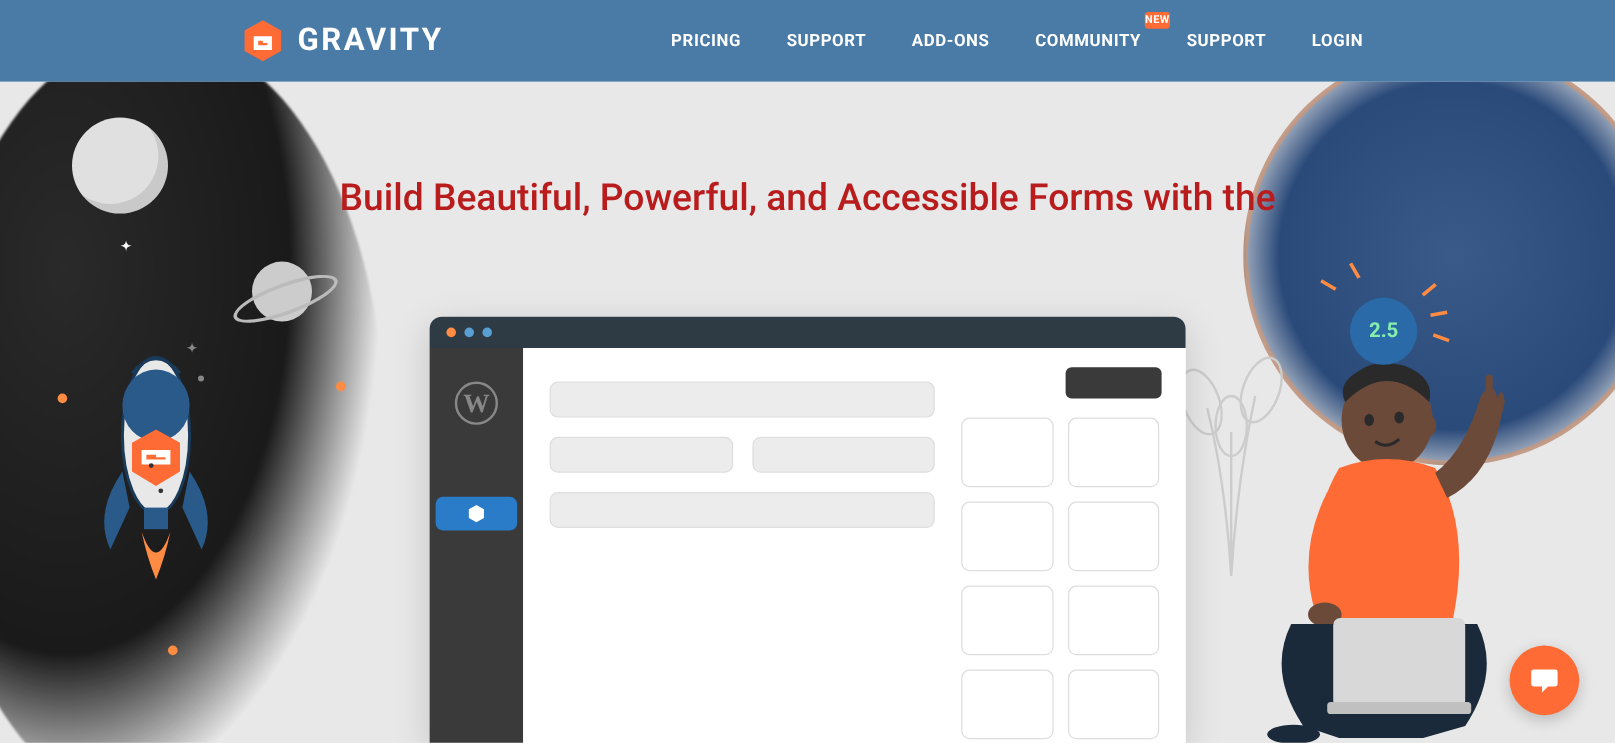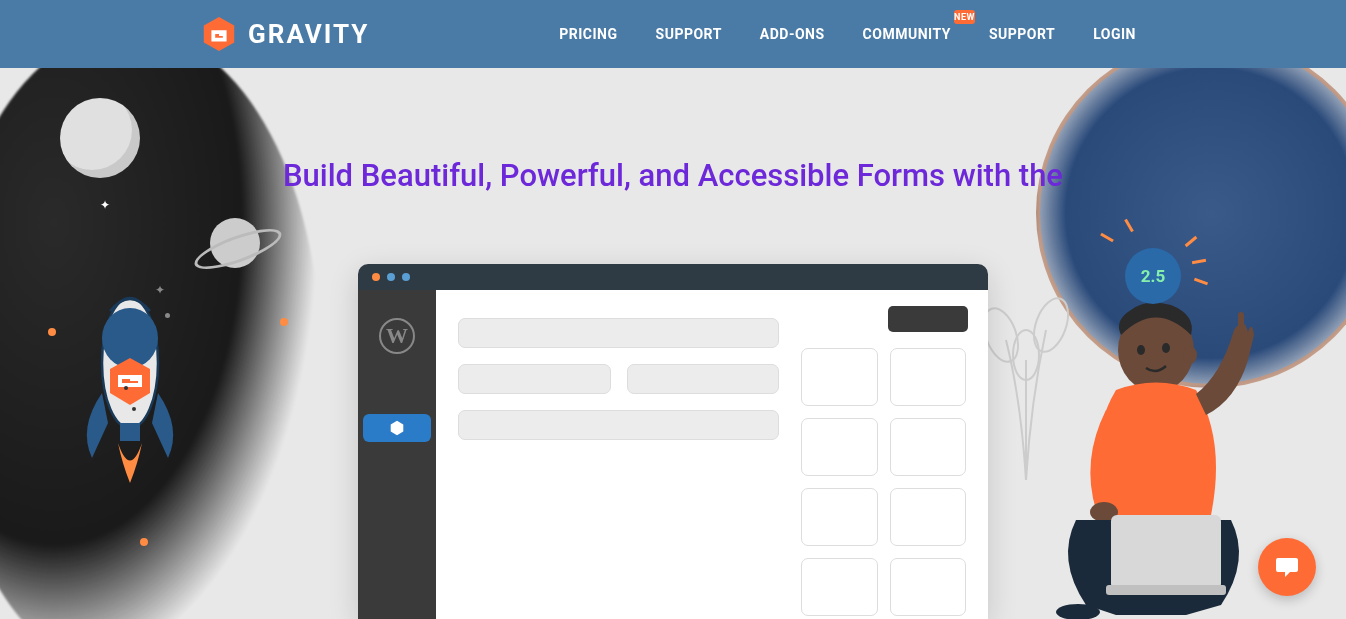--- a/index.html
+++ b/index.html
@@ -12,21 +12,21 @@
 .logo-text { color: #fff; font-weight: 700; font-size: 26px; letter-spacing: 2px; }
 .nav { display: flex; gap: 38px; margin-left: auto; margin-right: 150px; }
 .nav-item { color: #fff; font-weight: 700; font-size: 14px; letter-spacing: 0.5px; cursor: pointer; position: relative; }
 .badge-new { position: absolute; top: -16px; right: -24px; background: #ff6b35; color: #fff; font-size: 9px; font-weight: 700; padding: 2px 0; border-radius: 3px; letter-spacing: 0.5px; }
 
 
 .hero { position: relative; height: 552px; background: #e8e8e8; overflow: hidden; }
 .noise-left { position: absolute; left: -60px; top: -40px; width: 380px; height: 650px; background: radial-gradient(ellipse at 30% 30%, #2a2a2a 0%, #1a1a1a 50%, transparent 70%); border-radius: 50%; filter: blur(1px); }
 .noise-right { position: absolute; right: -40px; top: -30px; width: 350px; height: 350px; background: radial-gradient(ellipse, #3a5a8a 0%, #2a4a7a 60%, transparent 80%); border-radius: 50%; border: 4px solid rgba(255,140,60,0.4); }
 
-.headline { text-align: center; color: #6d28d9; font-size: 31px; font-weight: 500; line-height: 1.35; padding-top: 72px; position: relative; z-index: 5; max-width: 850px; margin: 15px auto; }
+.headline { text-align: center; color: #b91c1c; font-size: 31px; font-weight: 500; line-height: 1.35; padding-top: 72px; position: relative; z-index: 5; max-width: 850px; margin: 4px auto; }
 
 
 .moon { position: absolute; left: 60px; top: 30px; width: 80px; height: 80px; background: #e0e0e0; border-radius: 50%; box-shadow: inset -8px -8px 0 rgba(0,0,0,0.1); }
 .planet-ring { position: absolute; left: 210px; top: 150px; width: 50px; height: 50px; background: #ccc; border-radius: 50%; }
 .planet-ring::after { content: ''; position: absolute; left: -18px; top: 18px; width: 86px; height: 20px; border: 3px solid #bbb; border-radius: 50%; transform: rotate(-20deg); }
 .star { position: absolute; color: #fff; font-size: 12px; }
 .star1 { left: 100px; top: 130px; }
 .star2 { left: 155px; top: 215px; color: #888; }
 .dot-orange { position: absolute; width: 8px; height: 8px; background: #ff8c42; border-radius: 50%; }
 .do1 { left: 48px; top: 260px; }

